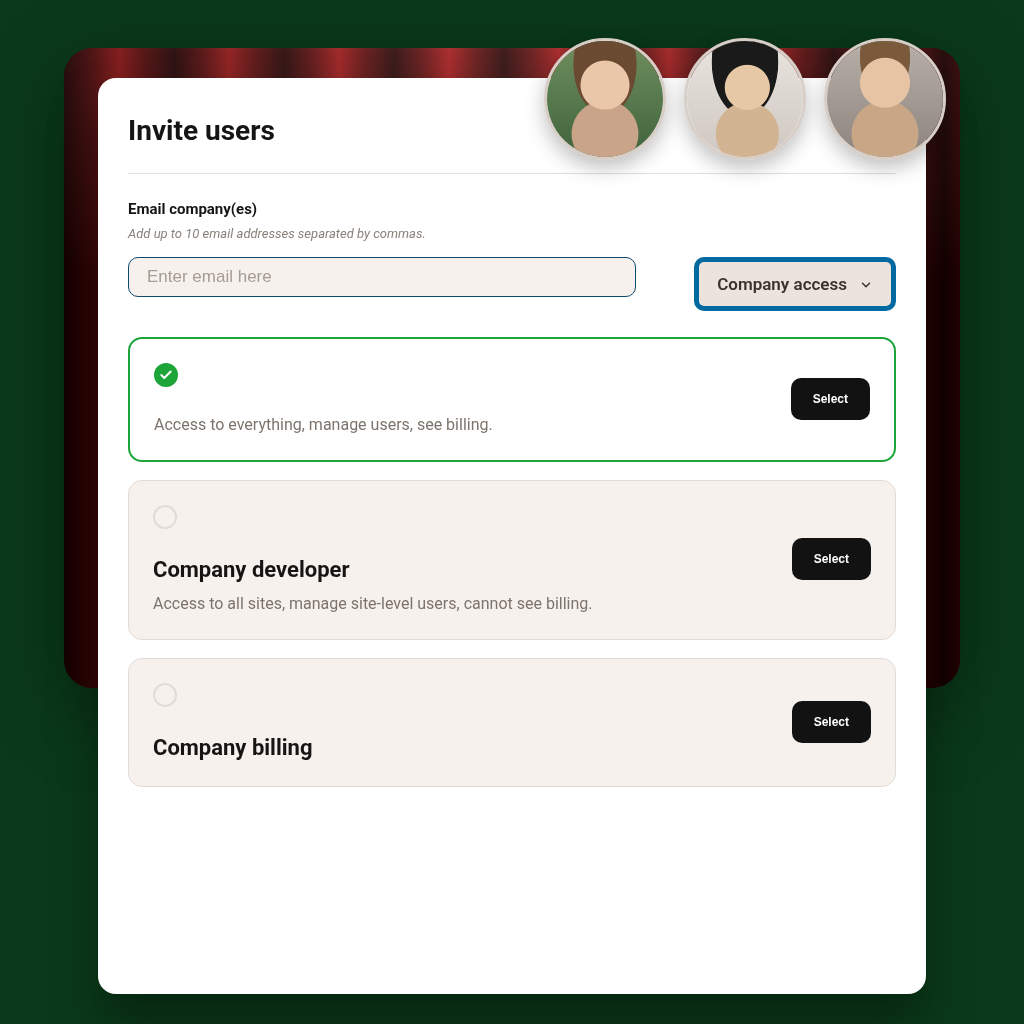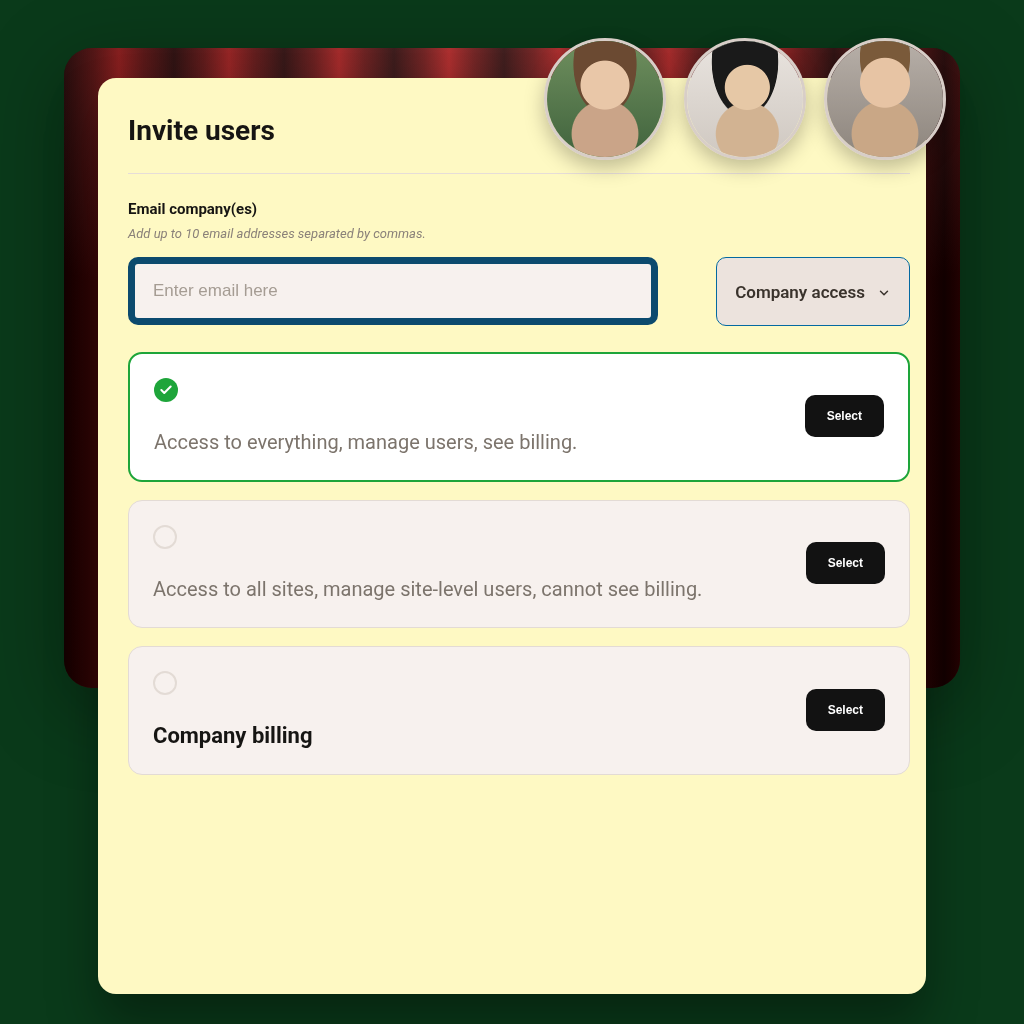--- a/index.html
+++ b/index.html
@@ -32,24 +32,24 @@
     content:""; position:absolute; inset:0;
     background: radial-gradient(120% 80% at 50% -10%, rgba(255,255,255,.15), rgba(0,0,0,.55) 70%);
   }
 
   .card {
     position: absolute;
     top: 78px;
     left: 98px;
     right: 98px;
     bottom: 30px;
-    background: #fef9c3;
+    background: #ffffff;
     border-radius: 18px;
     box-shadow: 0 30px 50px rgba(0,0,0,.35);
-    padding: 0 16px 30px 30px;
+    padding: 0 30px 30px 30px;
   }
 
   .card-header {
     padding: 36px 0 26px 0;
     border-bottom: 1px solid #e6ddd8;
   }
   .card-title {
     font-size: 28px;
     font-weight: 700;
     color: #161513;
@@ -99,33 +99,33 @@
   }
   .field-hint {
     font-size: 13px; color: #8a8179; margin-top: 8px; font-style: italic;
   }
 
   .input-row {
     display: flex; gap: 14px; margin-top: 16px;
   }
   .text-input {
     flex: 1;
-    height: 68px;
-    border: 7px solid #0c4a6e;
+    height: 40px;
+    border: 1px solid #0c4a6e;
     background: #f7f1ee;
     border-radius: 10px;
     padding: 0 18px;
     font-size: 17px;
     color: #5a534c;
   }
   .text-input::placeholder { color: #a59c93; }
 
   .dropdown {
-    height: 69px;
-    border: 1px solid #0369a1;
+    height: 54px;
+    border: 5px solid #0369a1;
     background: #ece3dd;
     border-radius: 10px;
     padding: 0 18px;
     display: flex; align-items: center; gap: 12px;
     font-size: 17px; font-weight: 600; color: #3a332c;
     cursor: pointer;
     margin-left: 44px;
   }
   .chevron {
     width: 14px; height: 14px; position: relative; top:1px;
@@ -148,21 +148,21 @@
 
   .role-check {
     width: 24px; height: 24px; border-radius: 50%;
     display: flex; align-items: center; justify-content: center;
     margin-bottom: 28px;
   }
   .role-check.on { background: #1ea53a; color: #fff; }
   .role-check.off { border: 2px solid #e3dbd5; background: transparent; }
 
   .role-title { font-size: 22px; font-weight: 700; color: #161513; }
-  .role-desc  { font-size: 20px; color: #7c746c; margin-top: 12px; }
+  .role-desc  { font-size: 16px; color: #7c746c; margin-top: 12px; }
 
   .select-btn {
     background: #121212; color: #fff;
     border: none; border-radius: 10px;
     padding: 14px 22px;
     font-size: 12px; font-weight: 700;
     cursor: pointer;
     align-self: center;
   }
 </style>
@@ -216,20 +216,21 @@
             </svg>
         </div>
         <div class="role-desc">Access to everything, manage users, see billing.</div>
       </div>
       <button class="select-btn">Select</button>
     </div>
 
     <div class="role-card">
       <div class="role-left">
         <div class="role-check off"></div>
+        <div class="role-title">Company developer</div>
         <div class="role-desc">Access to all sites, manage site-level users, cannot see billing.</div>
       </div>
       <button class="select-btn">Select</button>
     </div>
 
     <div class="role-card">
       <div class="role-left">
         <div class="role-check off"></div>
         <div class="role-title">Company billing</div>
       </div>

